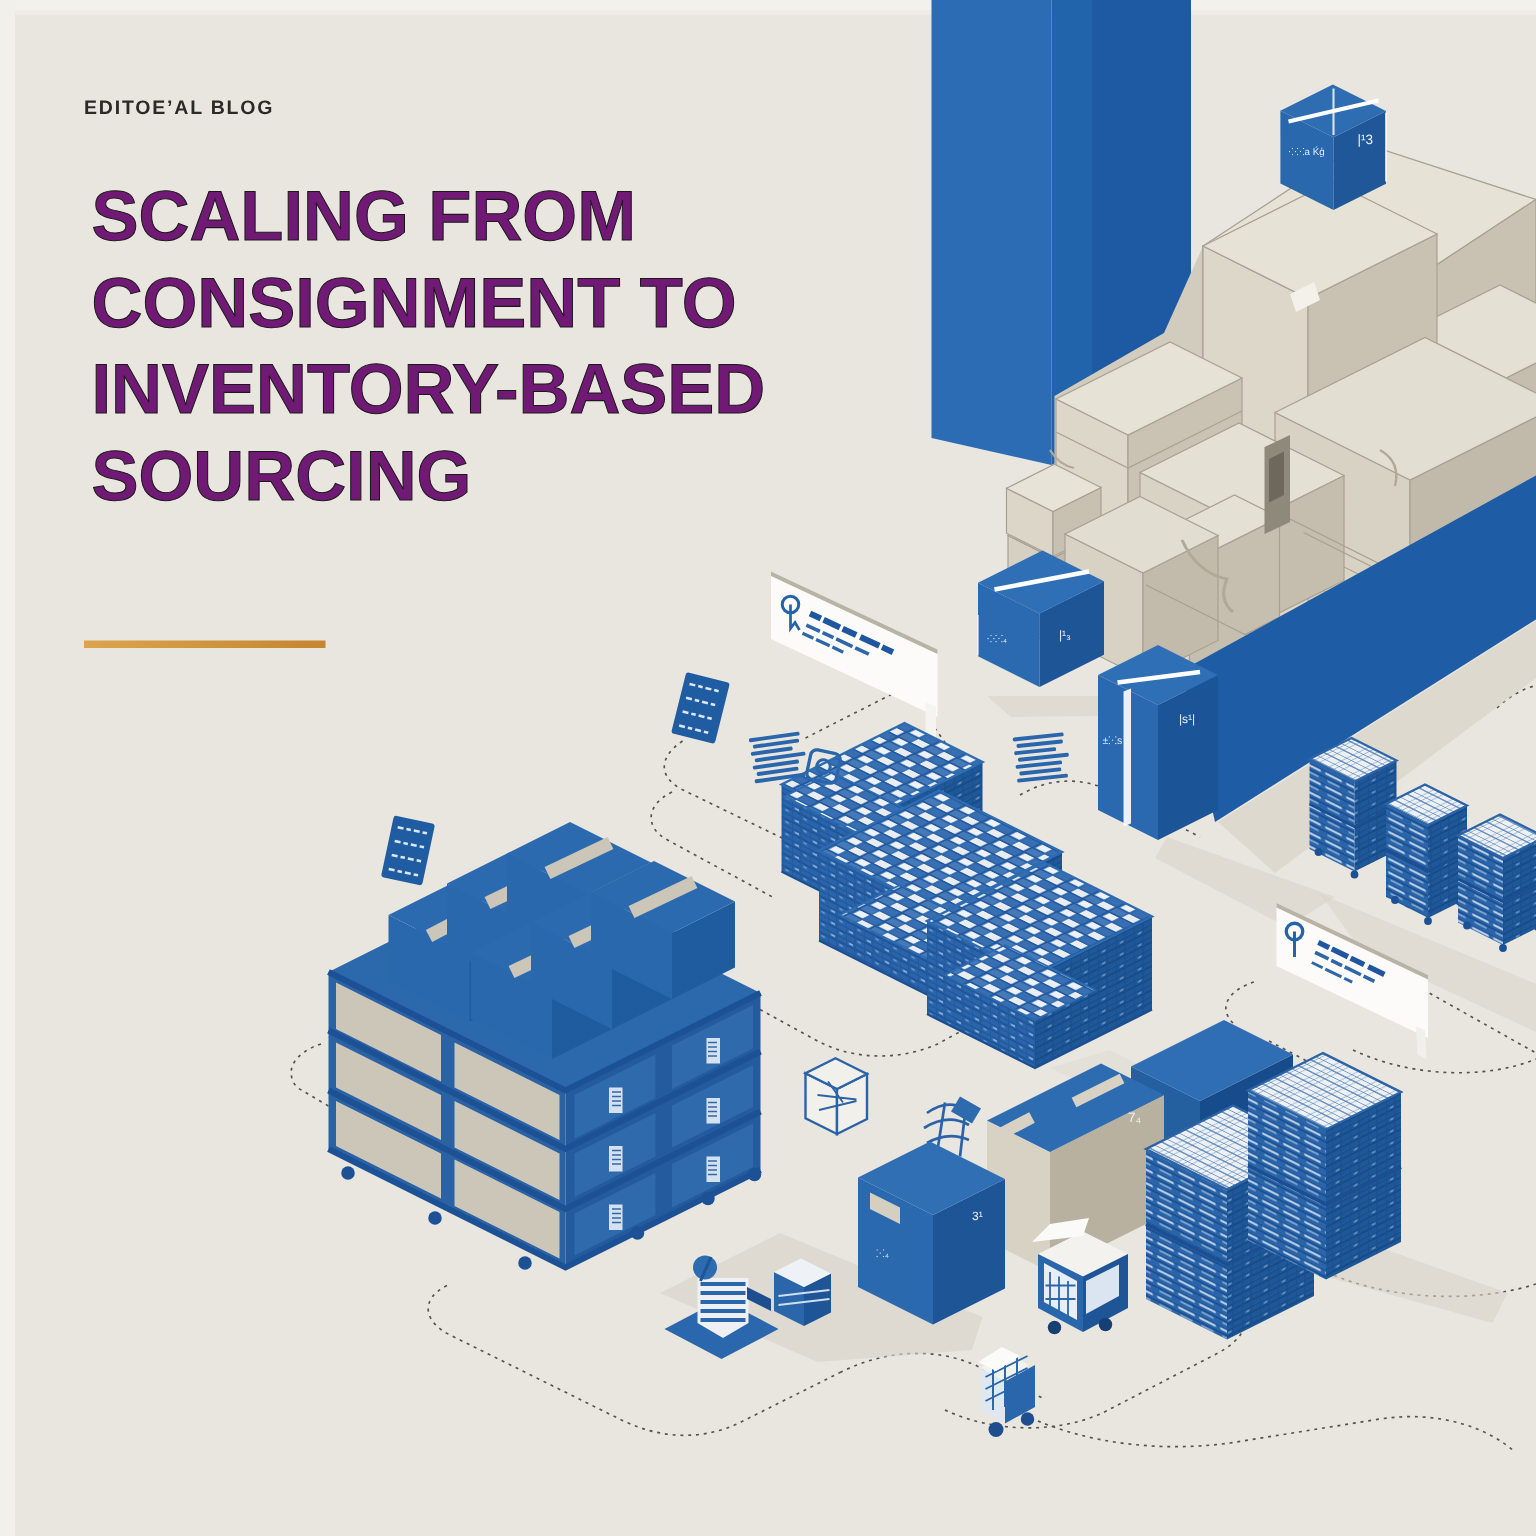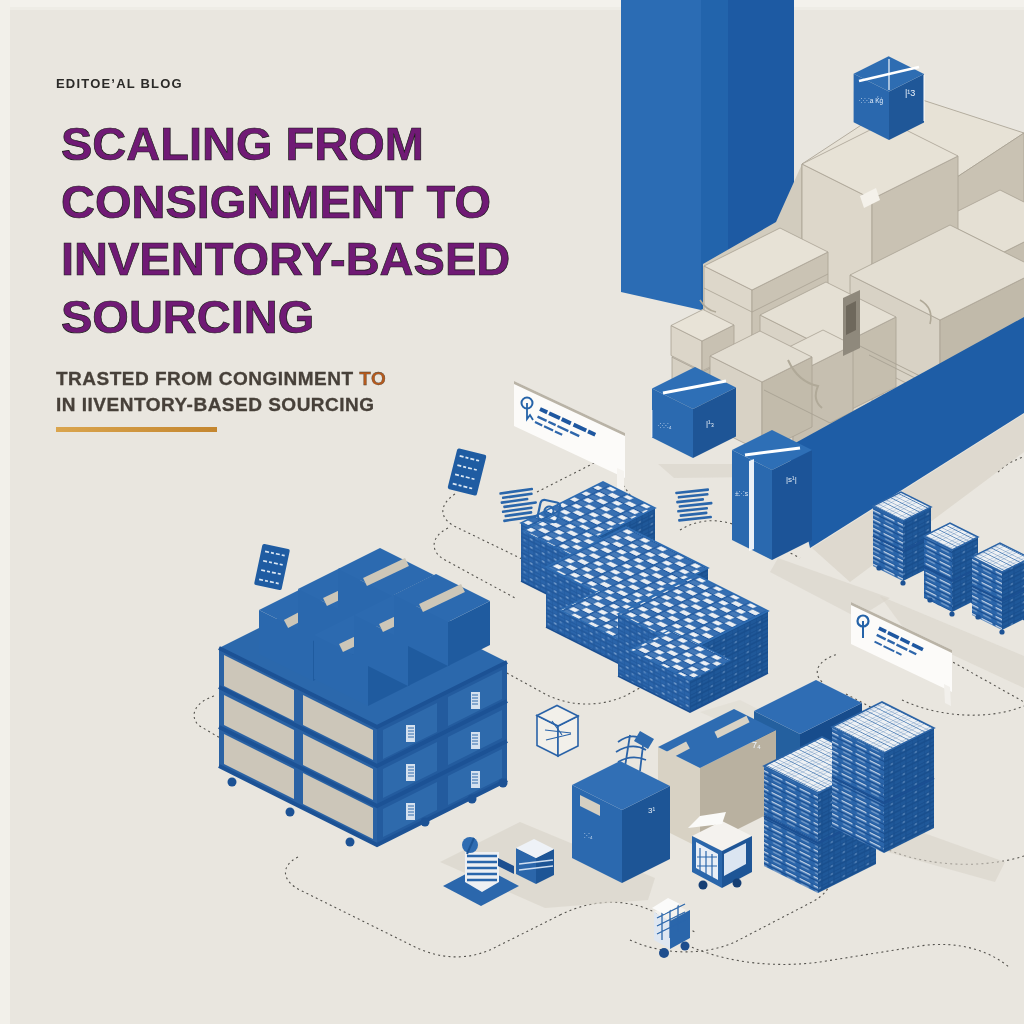--- a/index.html
+++ b/index.html
@@ -1,17 +1,17 @@
 <!DOCTYPE html>
 <html><head><meta charset="utf-8">
 <style>
   html,body{margin:0;padding:0;background:#e9e6df;width:1024px;height:1024px;overflow:hidden}
   #stage{position:relative;width:1024px;height:1024px;font-family:"Liberation Sans",sans-serif}
   #art{position:absolute;left:0;top:0}
-  .kicker{position:absolute;left:56px;top:76px;font-size:13px;font-weight:bold;letter-spacing:1.2px;color:#2b2a28}
+  .kicker{position:absolute;left:56px;top:64px;font-size:13px;font-weight:bold;letter-spacing:1.2px;color:#2b2a28}
   h1{position:absolute;left:61px;top:115px;margin:0;font-size:47px;line-height:57.5px;font-weight:bold;color:#701a75;letter-spacing:0;-webkit-text-stroke:0.7px #191918}
   .sub{position:absolute;left:56px;top:366px;font-size:19px;line-height:26px;font-weight:bold;color:#474039;letter-spacing:0.5px;-webkit-text-stroke:0.3px #474039}
   .sub .o{color:#b55a1d}
   .bar{position:absolute;left:56px;top:427px;width:161px;height:4.5px;background:linear-gradient(90deg,#daa54e,#c4862f)}
 </style></head>
 <body>
 <div id="stage">
   <div id="art"><svg width="1024" height="1024" viewBox="0 0 1024 1024">
         <defs>
 <pattern id="crateL" width="12" height="8" patternUnits="userSpaceOnUse" patternTransform="matrix(1,0.5,0,1,0,0)">
@@ -367,14 +367,13 @@
           <path d="M467,854 l7,-16" stroke="#1d5596" stroke-width="2"></path>
         </g>
         <polygon points="536.0,884.0 516.0,874.0 516.0,848.0 536.0,858.0" fill="#2b66aa"></polygon>
         <polygon points="536.0,884.0 554.0,875.0 554.0,849.0 536.0,858.0" fill="#1d5596"></polygon>
         <polygon points="536.0,858.0 516.0,848.0 534.0,839.0 554.0,849.0" fill="#eef2f7"></polygon>
         <path d="M519,864 l34,-4 M519,870 l34,-4" stroke="#cfdef0" stroke-width="1.4" fill="none"></path>
         <polygon points="498,858 514,866 514,874 498,866" fill="#1d4f90"></polygon>
       </svg></div>
   <div class="kicker">EDITOEʼAL BLOG</div>
   <h1>SCALING FROM<br>CONSIGNMENT TO<br>INVENTORY-BASED<br>SOURCING</h1>
-  <div class="sub">TRASTED FROM CONGINMENT <span class="o">TO</span><br>IN IIVENTORY-BASED SOURCING</div>
   <div class="bar"></div>
 </div>
 </body></html>

